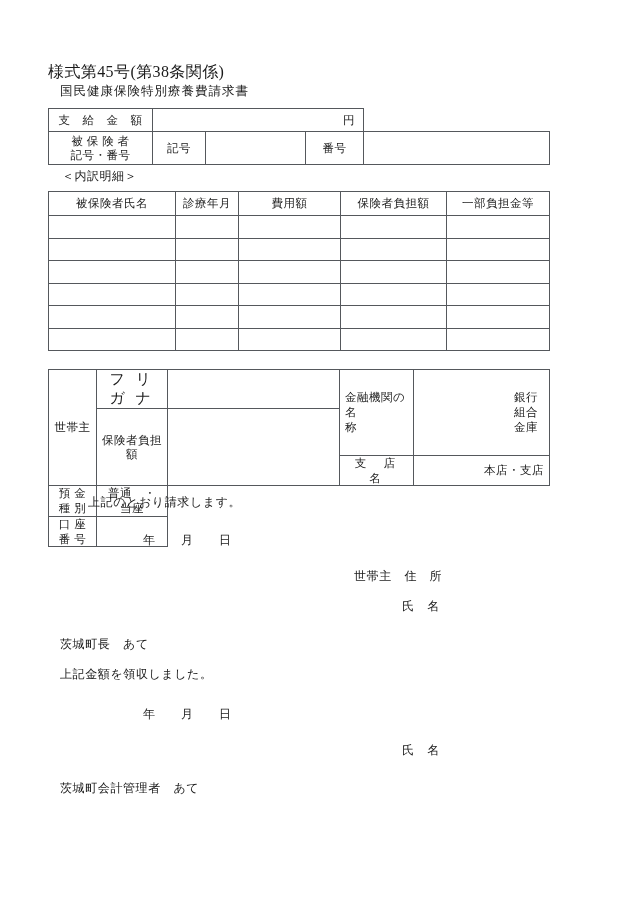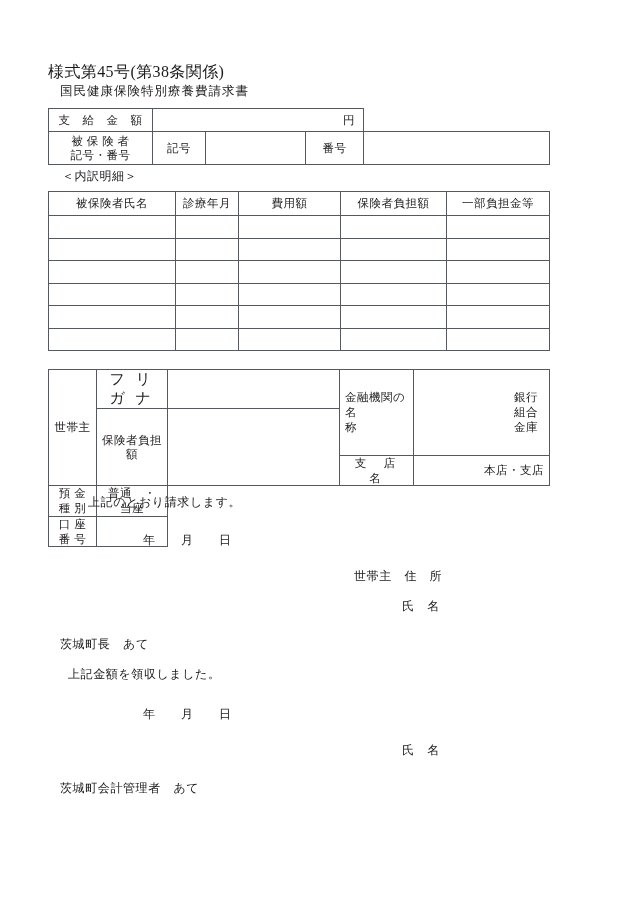--- a/index.html
+++ b/index.html
@@ -261,21 +261,21 @@
 
   <div class="stmt date-line" style="left:117px; top:532px;">
     <span class="gap"></span><span>年</span><span class="gap"></span><span>月</span><span class="gap"></span><span>日</span>
   </div>
 
   <div class="stmt" style="left:354px; top:568px;">世帯主　住　所</div>
   <div class="stmt" style="left:402px; top:598px;">氏　名</div>
 
   <div class="stmt" style="left:60px; top:636px;">茨城町長　あて</div>
 
-  <div class="stmt" style="left:60px; top:666px;margin-left:8px;">上記金額を領収しました。</div>
+  <div class="stmt" style="left:60px; top:666px;">上記金額を領収しました。</div>
 
   <div class="stmt date-line" style="left:117px; top:706px;">
     <span class="gap"></span><span>年</span><span class="gap"></span><span>月</span><span class="gap"></span><span>日</span>
   </div>
 
   <div class="stmt" style="left:402px; top:742px;">氏　名</div>
 
   <div class="stmt" style="left:60px; top:780px;">茨城町会計管理者　あて</div>
 
 </div>

